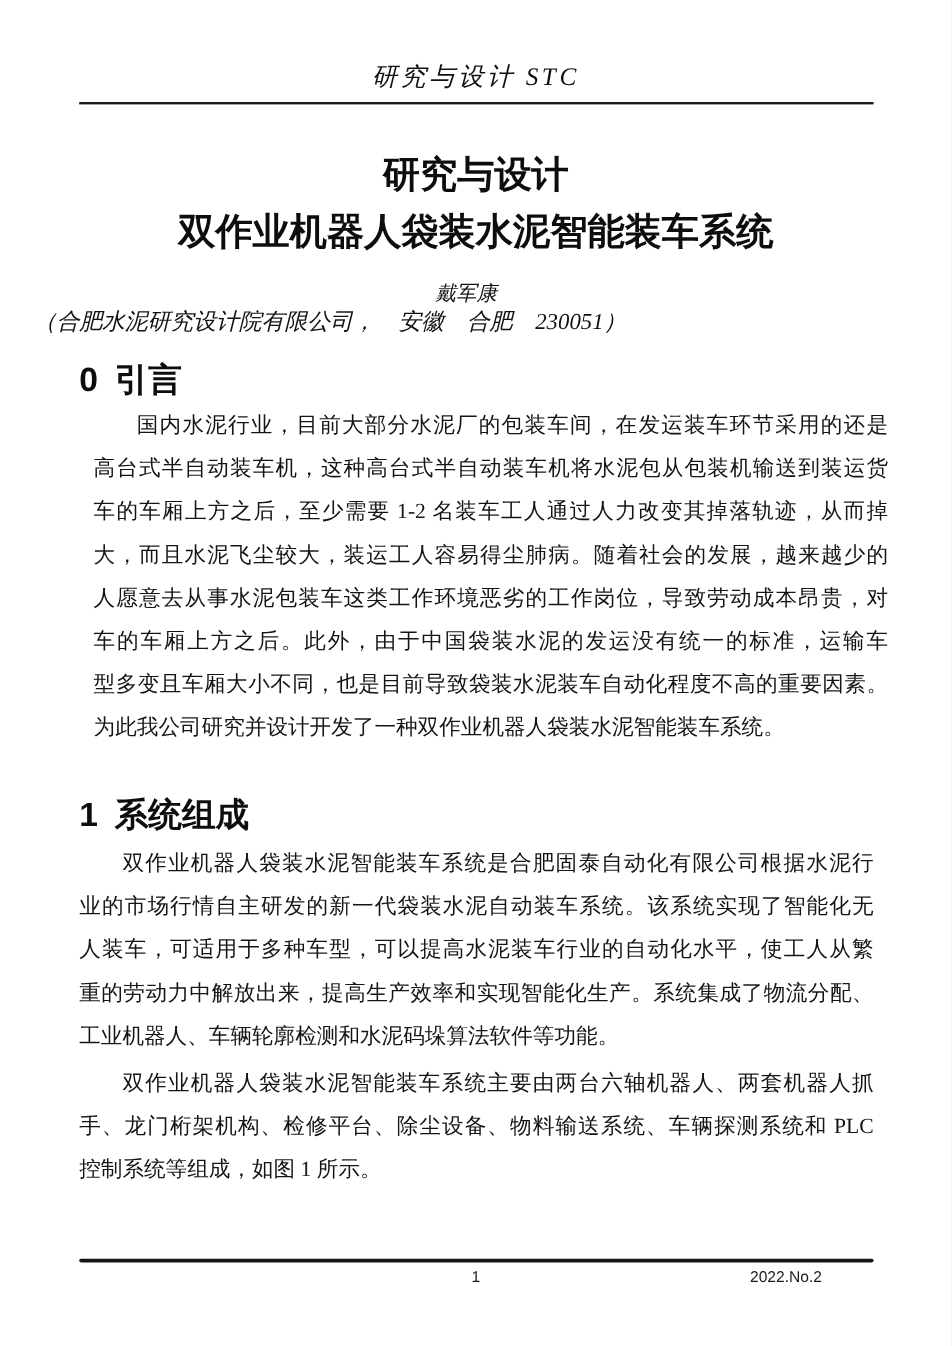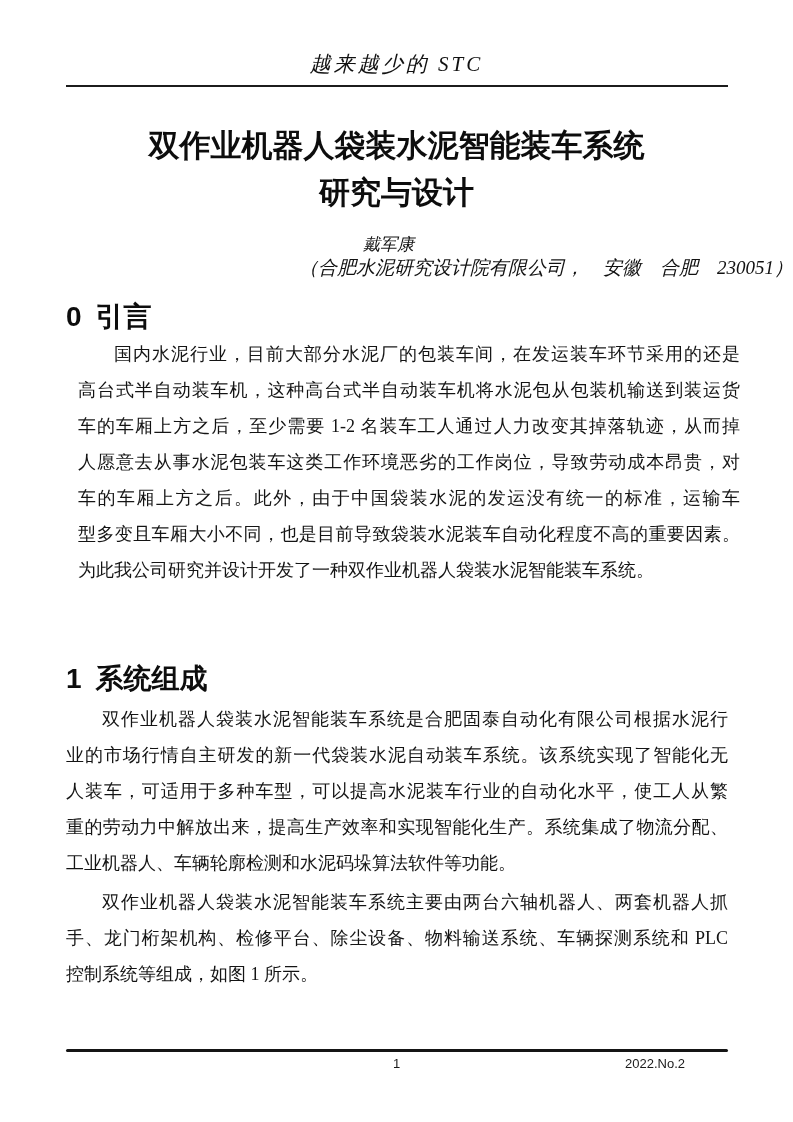--- a/index.html
+++ b/index.html
@@ -45,24 +45,25 @@
   .author-name {
     position: absolute;
     top: 233px; left: 0; right: 16px;
     text-align: center;
     font-size: 17px;
     font-style: italic;
   }
   .author-affiliation {
     position: absolute;
     top: 255px; left: 0; right: 0;
-    text-align: right;
+    text-align: left;
     font-size: 19px;
     font-style: italic;
     white-space: pre;
+    padding-left: 28px;
   }
 
   
   .section-heading {
     position: absolute;
     left: 66px;
     font-family: "Liberation Sans", "DejaVu Sans", sans-serif;
     font-weight: 700;
     font-size: 28px;
     line-height: 26px;
@@ -114,39 +115,40 @@
     font-family: "Liberation Sans", "DejaVu Sans", sans-serif;
     font-size: 13px;
     color: #1a1a1a;
   }
 </style>
 </head>
 <body>
 
 <div class="page">
 
-  <div class="journal-header">越来越少的 STC</div>
+  <div class="journal-header">研究与设计 STC</div>
   <div class="header-rule"></div>
 
   <div class="paper-title">
+    <div>研究与设计</div>
     <div>双作业机器人袋装水泥智能装车系统</div>
-    <div>研究与设计</div>
   </div>
 
   <div class="author-name">戴军康</div>
   <div class="author-affiliation">（合肥水泥研究设计院有限公司，　安徽　合肥　230051）</div>
 
   <div class="section-heading" id="section-0-heading">
     <span class="section-number">0</span><span>引言</span>
   </div>
 
   <div class="paragraph" id="paragraph-intro">
     <div class="pline first">国内水泥行业，目前大部分水泥厂的包装车间，在发运装车环节采用的还是</div>
     <div class="pline">高台式半自动装车机，这种高台式半自动装车机将水泥包从包装机输送到装运货</div>
     <div class="pline">车的车厢上方之后，至少需要 1-2 名装车工人通过人力改变其掉落轨迹，从而掉</div>
+    <div class="pline">大，而且水泥飞尘较大，装运工人容易得尘肺病。随着社会的发展，越来越少的</div>
     <div class="pline">人愿意去从事水泥包装车这类工作环境恶劣的工作岗位，导致劳动成本昂贵，对</div>
     <div class="pline">车的车厢上方之后。此外，由于中国袋装水泥的发运没有统一的标准，运输车</div>
     <div class="pline">型多变且车厢大小不同，也是目前导致袋装水泥装车自动化程度不高的重要因素。</div>
     <div class="pline last">为此我公司研究并设计开发了一种双作业机器人袋装水泥智能装车系统。</div>
   </div>
 
   <div class="section-heading" id="section-1-heading">
     <span class="section-number">1</span><span>系统组成</span>
   </div>
 

